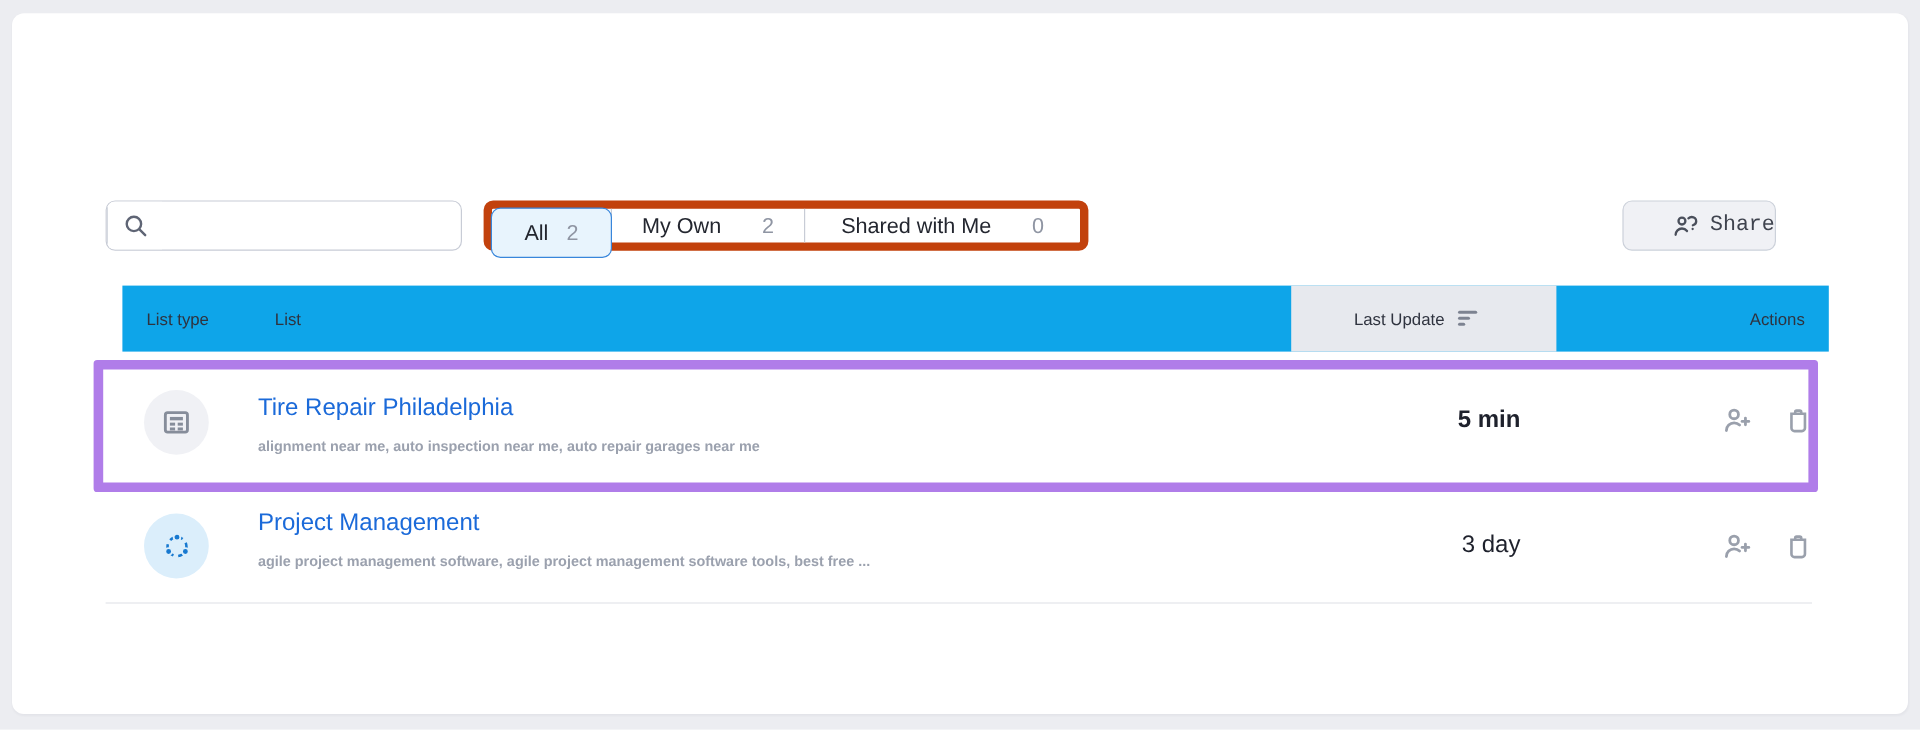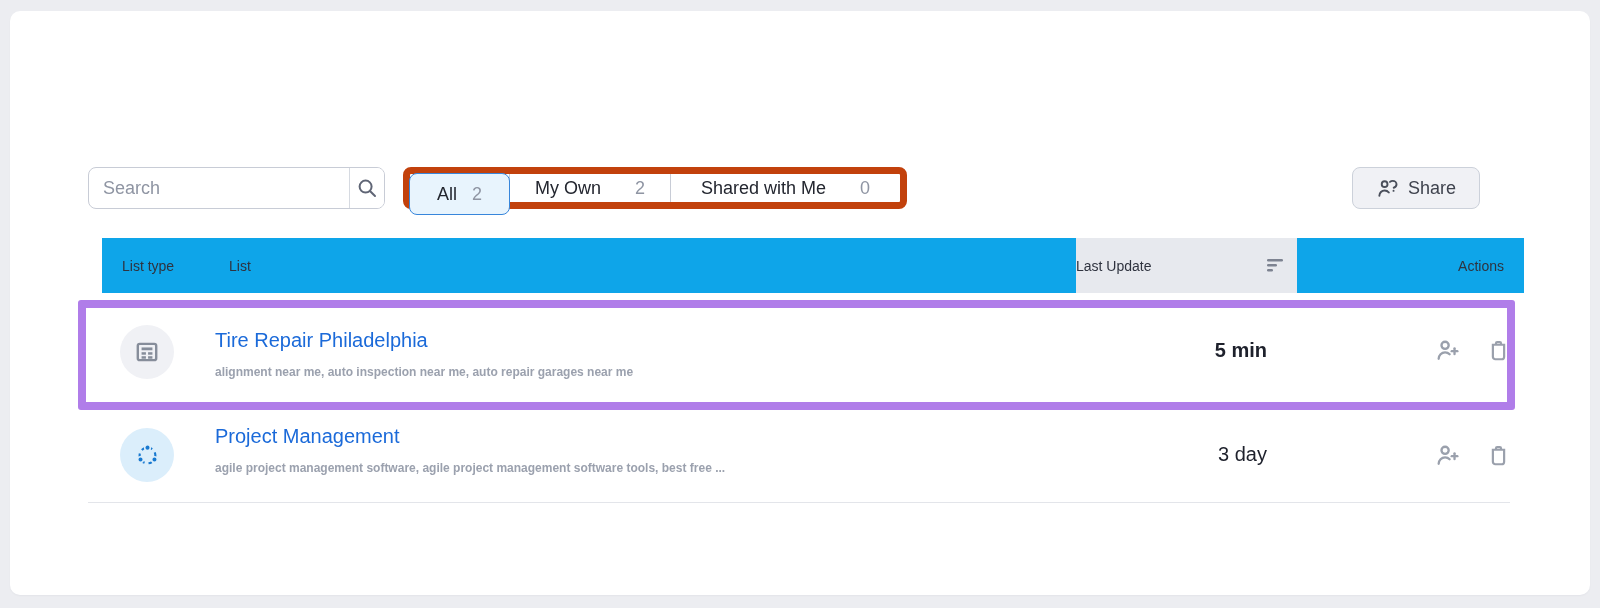--- a/index.html
+++ b/index.html
@@ -52,36 +52,36 @@
   .tab-my-own { width:161px; }
   .tab-shared { width:230px; }
   .tab.selected {
     background:#e8f4fd; border:1.5px solid #3886db !important; border-radius:8px;
     margin:-1px; height:42px; z-index:2; width:101px;
   }
 
   .share-btn {
     position:absolute; left:1342px; top:156px; width:128px; height:42px;
     background:#f0f1f5; border:1px solid #ccd1da; border-radius:8px;
-    display:flex; align-items:center; justify-content:center; gap:9px;
-    font-size:18px; color:#3f434e; cursor:pointer;
+    display:flex; align-items:center; justify-content:flex-end; gap:9px;
+    font-size:18px; color:#3f434e; cursor:pointer;font-family:Liberation Mono, monospace;
   }
   .share-btn svg { color:#4a4f5b; }
 
   
   .table-header {
     position:absolute; left:92px; top:227px; width:1422px; height:55px;
     background:#0ea5e9; font-size:14px; color:#2f333f;
   }
   .th { position:absolute; top:0; height:55px; display:flex; align-items:center; }
   .th-list-type { left:20px; }
   .th-list { left:127px; }
   .th-last-update {
     left:974px; width:221px; background:#e7e9ee;
-    justify-content:space-between; padding-right:12px; gap:10px; cursor:pointer;
+    justify-content:center; padding-right:12px; gap:10px; cursor:pointer;
   }
   .th-last-update .sort-icon { color:#7d8391; display:flex; }
   .th-actions { right:20px; justify-content:flex-end; }
 
   .highlight-box {
     position:absolute; left:68px; top:289px; width:1437px; height:110px;
     border:8px solid #b07de9; border-radius:3px; background:#fff; z-index:1;
   }
 
   .type-circle {
@@ -123,21 +123,20 @@
     background:#e3e5ea;
   }
 </style>
 </head>
 <body>
 
 <div class="card">
 
 
   <div class="search-box">
-    <input type="text" placeholder="Search" style="">
     <button class="search-btn">
       <span style="display:flex;">
         <svg width="20" height="20" viewBox="0 0 20 20">
           <circle cx="8.6" cy="8.6" r="6" fill="none" stroke="currentColor" stroke-width="2"></circle>
           <line x1="13.2" y1="13.2" x2="18" y2="18" stroke="currentColor" stroke-width="2" stroke-linecap="round"></line>
         </svg>
       </span>
     </button>
   </div>
 

